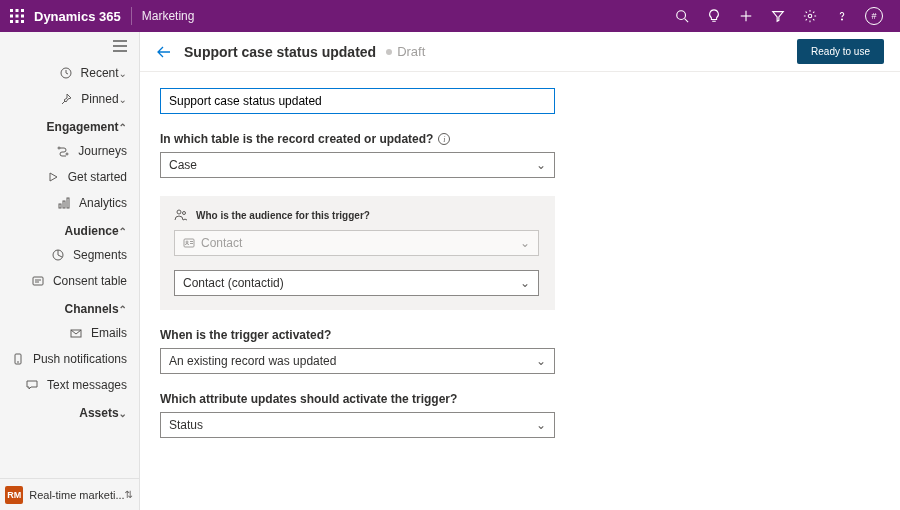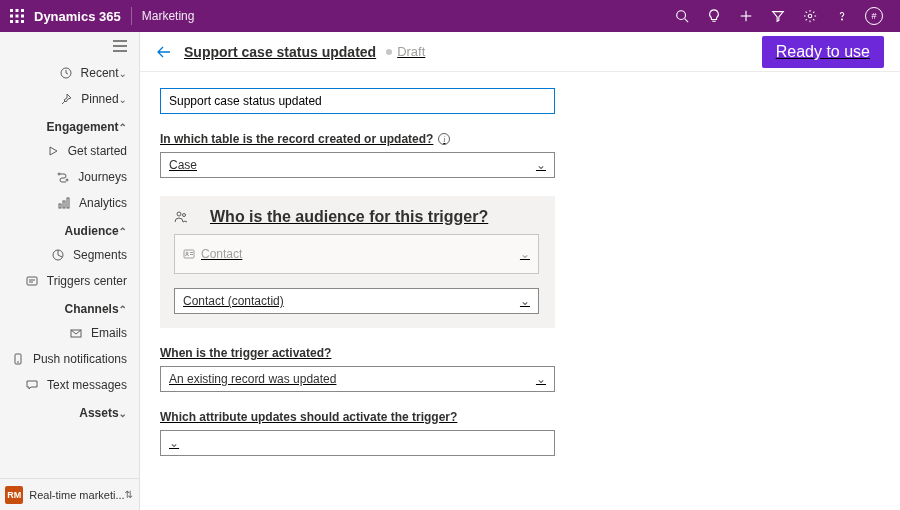--- a/index.html
+++ b/index.html
@@ -26,40 +26,40 @@
   .sidebar .nav-item.active::before { content: ""; position: absolute; left: 0; top: 3px; bottom: 3px; width: 3px; background: #0078d4; }
   .sidebar .section { padding: 8px 12px 4px; font-weight: 600; display: flex; align-items: center; }
   .sidebar .section .label { flex: 1; }
   .sidebar .section .chev { color: #605e5c; font-size: 10px; }
   .sidebar .filler { flex: 1; }
   .sidebar .footer { height: 32px; display: flex; align-items: center; padding: 12px 6px; border-top: 1px solid #e1e1e1; }
   .sidebar .footer .badge { width: 18px; height: 18px; background: #c84e0f; color: #fff; font-size: 9px; display: flex; align-items: center; justify-content: center; border-radius: 2px; margin-right: 6px; font-weight: 600; }
   .sidebar .footer .label { flex: 1; font-size: 11px; white-space: nowrap; overflow: hidden; text-overflow: ellipsis; }
   .sidebar .footer .chev { font-size: 10px; color: #605e5c; }
   
-  .content { flex: 1; display: flex; flex-direction: column; text-decoration: underline; }
+  .content { flex: 1; display: flex; flex-direction: column; }
   .header { height: 40px; display: flex; align-items: center; padding: 0 16px; border-bottom: 1px solid #edebe9; }
   .header .back { margin-right: 12px; cursor: pointer; color: #0078d4; }
   .header .title { font-weight: 600; font-size: 14px; color: #323130; }
   .header .status { margin-left: 10px; font-size: 13px; color: #a19f9d; display: flex; align-items: center; }
   .header .status::before { content: ""; width: 6px; height: 6px; border-radius: 50%; background: #c8c6c4; margin-right: 5px; }
   .header .spacer { flex: 1; }
-  .header .primary-btn { background: #6d28d9; color: #fff; border: none; padding: 7px 14px; font-size: 16px; cursor: pointer; border-radius: 2px; }
+  .header .primary-btn { background: #0c4a6e; color: #fff; border: none; padding: 7px 14px; font-size: 10px; cursor: pointer; border-radius: 2px; }
   
   .form { padding: 16px 20px; font-size: 12px; color: #323130; }
   .field-label { font-weight: 600; font-size: 12px; margin-bottom: 6px; display: flex; align-items: center; gap: 5px; }
   .text-input { width: 395px; height: 26px; border: 1px solid #0078d4; padding: 0 8px; font-size: 12px; outline: none; }
   .select { width: 395px; height: 26px; border: 1px solid #8a8886; padding: 0 8px; font-size: 12px; display: flex; align-items: center; background: #fff; cursor: pointer; }
   .select .val { flex: 1; }
   .select .chev { color: #605e5c; }
   .field-group { margin-bottom: 18px; }
   
   .subcard { background: #f3f2f1; width: 395px; padding: 12px 14px 14px; margin-bottom: 18px; }
-  .subcard .sub-hdr { display: flex; align-items: center; font-weight: 600; font-size: 16px; margin-bottom: 8px; gap: 22px; }
-  .subcard .locked { width: 365px; height: 40px; border: 1px solid #c8c6c4; background: #faf9f8; padding: 0 8px; display: flex; align-items: center; font-size: 12px; color: #a19f9d; margin-bottom: 14px; cursor: default; }
+  .subcard .sub-hdr { display: flex; align-items: center; font-weight: 600; font-size: 10px; margin-bottom: 8px; gap: 8px; }
+  .subcard .locked { width: 365px; height: 26px; border: 1px solid #c8c6c4; background: #faf9f8; padding: 0 8px; display: flex; align-items: center; font-size: 12px; color: #a19f9d; margin-bottom: 14px; cursor: default; }
   .subcard .locked .pic { margin-right: 6px; display: flex; align-items: center; }
   .subcard .locked .val { flex: 1; }
   .subcard .locked .chev { color: #a19f9d; }
   .subcard .select { width: 365px; }
   .info-icon { width:12px; height:12px; border:1px solid #605e5c; border-radius:50%; display:inline-flex; align-items:center; justify-content:center; font-size:8px; color:#605e5c; font-weight:normal; font-style: italic; font-family: serif; }
   
   svg { display: block; }
 </style>
 </head>
 <body>
@@ -152,38 +152,38 @@
       <span class="label">Pinned</span>
       <span class="chev">⌄</span>
     </div>
     <div class="section">
       <span class="label">Engagement</span>
       <span class="chev">⌃</span>
     </div>
     <div class="nav-item">
       <span class="icon">
           <svg width="12" height="12" viewBox="0 0 12 12" fill="none" stroke="#605e5c" stroke-width="1">
-            <path d="M3 2l7 4-7 4z"></path>
-          </svg>
-        </span>
-      <span class="label">Get started</span>
-    </div>
-    <div class="nav-item">
-      <span class="icon">
-          <svg width="12" height="12" viewBox="0 0 12 12" fill="none" stroke="#605e5c" stroke-width="1">
             <circle cx="2" cy="3" r="1"></circle>
             <circle cx="10" cy="9" r="1"></circle>
             <path d="M3 3h4a2 2 0 0 1 0 4H5a2 2 0 0 0 0 4h4" fill="none"></path>
           </svg>
         </span>
       <span class="label">Journeys</span>
     </div>
     <div class="nav-item">
       <span class="icon">
           <svg width="12" height="12" viewBox="0 0 12 12" fill="none" stroke="#605e5c" stroke-width="1">
+            <path d="M3 2l7 4-7 4z"></path>
+          </svg>
+        </span>
+      <span class="label">Get started</span>
+    </div>
+    <div class="nav-item">
+      <span class="icon">
+          <svg width="12" height="12" viewBox="0 0 12 12" fill="none" stroke="#605e5c" stroke-width="1">
             <rect x="1" y="7" width="2" height="4"></rect>
             <rect x="5" y="4" width="2" height="7"></rect>
             <rect x="9" y="1" width="2" height="10"></rect>
           </svg>
         </span>
       <span class="label">Analytics</span>
     </div>
     <div class="section">
       <span class="label">Audience</span>
       <span class="chev">⌃</span>
@@ -198,21 +198,21 @@
       <span class="label">Segments</span>
     </div>
     <div class="nav-item">
       <span class="icon">
           <svg width="12" height="12" viewBox="0 0 12 12" fill="none" stroke="#605e5c" stroke-width="1">
             <rect x="1" y="2" width="10" height="8" rx="1"></rect>
             <line x1="3" y1="5" x2="9" y2="5"></line>
             <line x1="3" y1="7" x2="7" y2="7"></line>
           </svg>
         </span>
-      <span class="label">Triggers center</span>
+      <span class="label">Consent table</span>
     </div>
     <div class="section">
       <span class="label">Channels</span>
       <span class="chev">⌃</span>
     </div>
     <div class="nav-item">
       <span class="icon">
           <svg width="12" height="12" viewBox="0 0 12 12" fill="none" stroke="#605e5c" stroke-width="1">
             <rect x="1" y="3" width="10" height="7"></rect>
             <path d="M1 3l5 4 5-4"></path>
@@ -313,18 +313,19 @@
         <div class="field-label">When is the trigger activated?</div>
         <div class="select">
           <span class="val">An existing record was updated</span>
           <span class="chev">⌄</span>
         </div>
       </div>
 
       <div class="field-group">
         <div class="field-label">Which attribute updates should activate the trigger?</div>
         <div class="select">
+          <span class="val">Status</span>
           <span class="chev">⌄</span>
         </div>
       </div>
     </div>
   </div>
 </div>
 
 </body></html>

